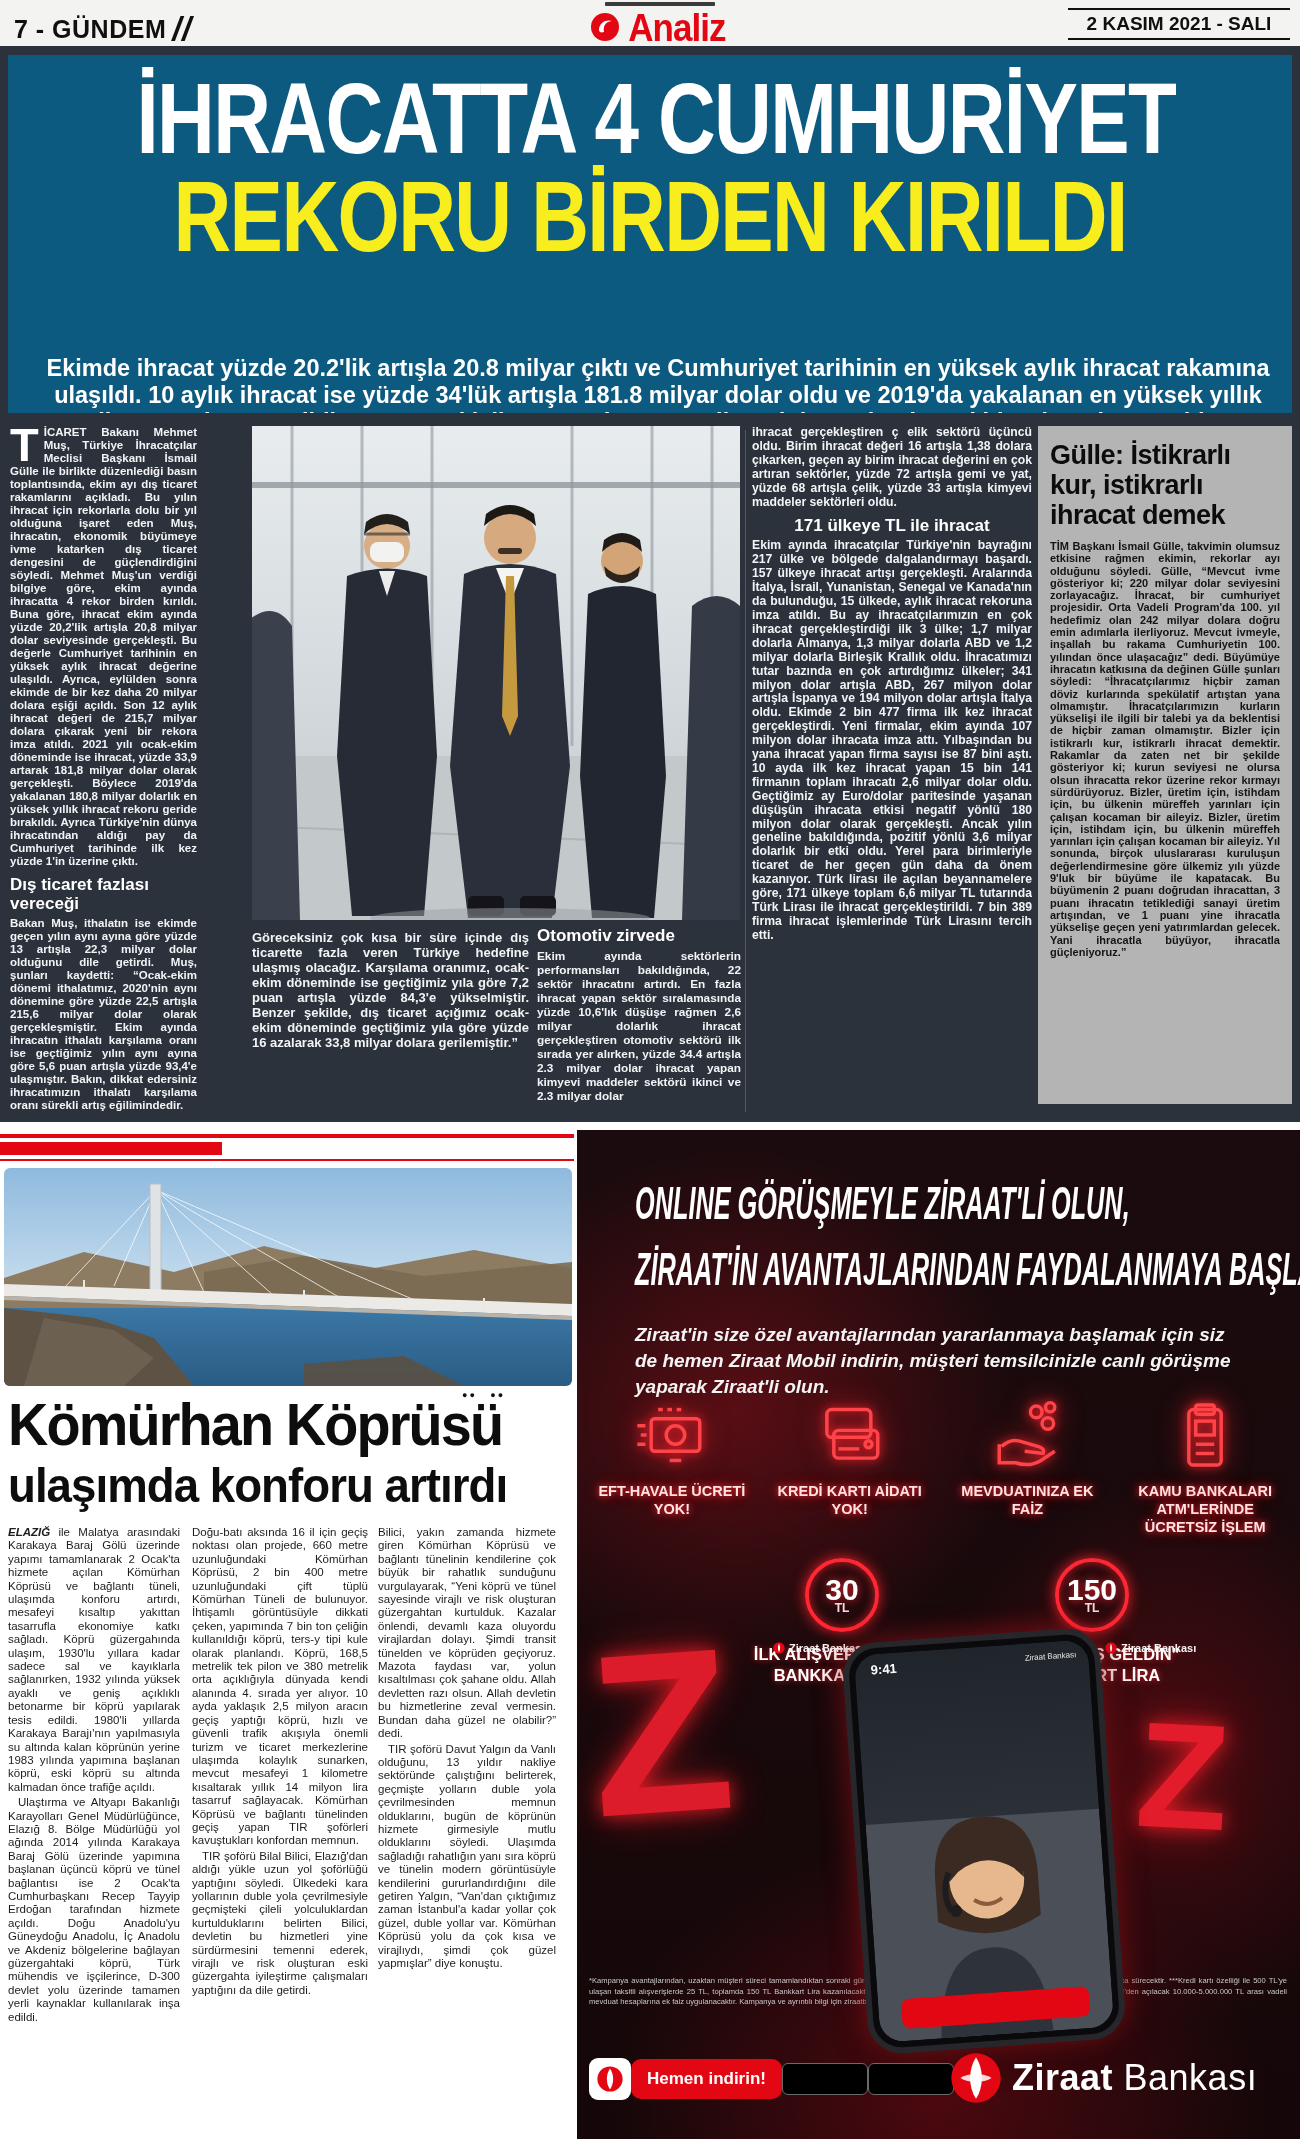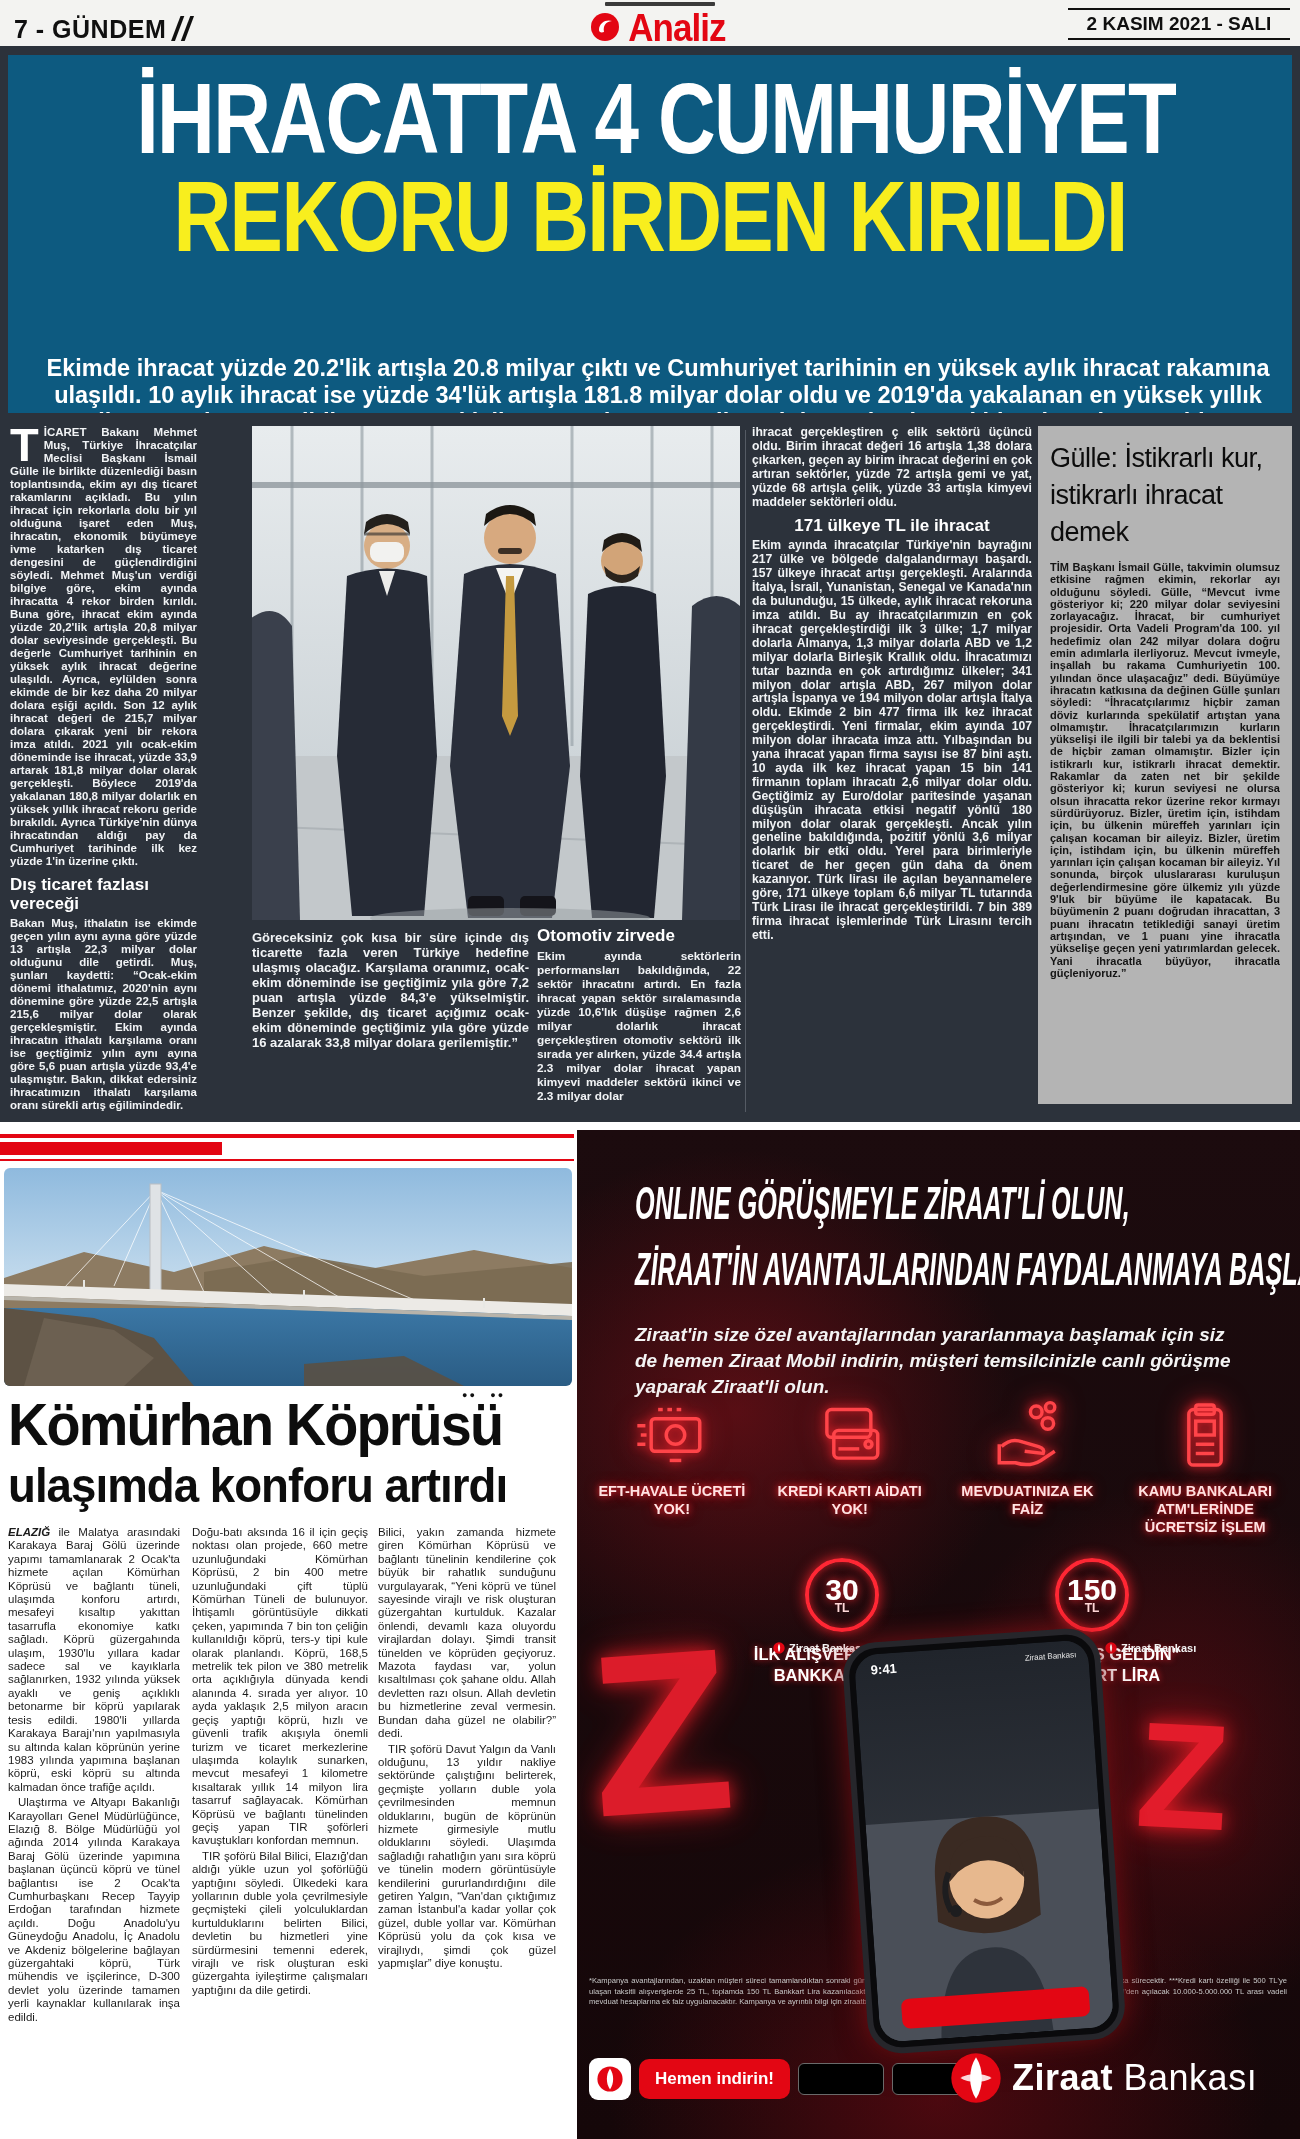--- a/index.html
+++ b/index.html
@@ -33,21 +33,21 @@
   .c3{left:537px;top:926px;width:204px;height:192px;font-size:11.8px;line-height:14px;}
   .c4{left:752px;top:426px;width:280px;height:692px;font-size:12.2px;line-height:13.9px;}
   .dropcap{float:left;font-size:47px;line-height:38px;font-weight:bold;color:#ffffff;padding-right:5px;}
   .subhead{font-size:17px;line-height:19px;margin:7px 0 4px 0;color:#ffffff;text-align:left;}
   .subhead.center{text-align:center;}
   .vrule{left:745px;top:430px;width:1px;height:682px;background:#555b64;}
   .photo1{left:252px;top:426px;width:488px;height:494px;overflow:hidden;}
 
   
   .sb{left:1038px;top:426px;width:254px;height:678px;background:#b4b4b4;color:#0c0c0c;overflow:hidden;padding:14px 12px;box-sizing:border-box;}
-  .sb-title{font-size:27px;line-height:37px;font-weight:normal;margin-bottom:10px;letter-spacing:-.5px;}
+  .sb-title{font-size:27px;line-height:30px;font-weight:bold;margin-bottom:10px;letter-spacing:-.5px;}
   .sb-body{font-size:11px;line-height:12.3px;font-weight:bold;text-align:justify;color:#141414;}
 
   
   .red-line1{left:0;top:1134px;width:574px;height:4px;background:#e30613;}
   .red-bar{left:0;top:1142px;width:222px;height:13px;background:#e30613;}
   .red-line2{left:0;top:1159px;width:574px;height:2px;background:#e30613;}
   .photo2{left:4px;top:1168px;width:568px;height:218px;border-radius:6px;overflow:hidden;}
   .dots{left:462px;top:1390px;font-size:9px;color:#111;letter-spacing:2px;}
   .k-h1{left:8px;top:1390px;font-size:60px;font-weight:bold;color:#0d0d0d;letter-spacing:-2px;
         transform:scaleX(.93);transform-origin:left;white-space:nowrap;}
@@ -96,21 +96,21 @@
          background:#0a0a0c;border-radius:34px;border:6px solid #26262b;z-index:3;
          box-shadow:0 0 30px rgba(255,30,40,.45),0 10px 30px rgba(0,0,0,.6);}
   .screen{position:absolute;left:6px;top:6px;right:6px;bottom:6px;border-radius:24px;overflow:hidden;background:#14171c;}
   .ph-time{position:absolute;left:16px;top:8px;font-size:13px;font-weight:bold;color:#fff;z-index:2;}
   .ph-brand{position:absolute;right:12px;top:10px;font-size:8px;color:#e8e8e8;z-index:2;}
   .ph-redbar{position:absolute;left:10%;bottom:12px;width:80%;height:30px;background:#e30613;border-radius:8px;z-index:2;}
   .side-brand{font-size:11px;font-weight:bold;color:#f3f3f3;display:flex;align-items:center;gap:4px;}
   .sb1{left:196px;top:512px;}
   .sb2{left:528px;top:512px;}
   .fineprint{left:12px;top:846px;width:698px;font-size:7.6px;line-height:1.4;color:#c9c9c9;text-align:justify;z-index:1;}
-  .cta-row{left:12px;top:928px;display:flex;align-items:center;gap:8px;z-index:4;}
+  .cta-row{left:12px;top:928px;display:flex;align-items:center;z-index:4;}
   .zb-sq{width:42px;height:42px;background:#ffffff;border-radius:9px;display:flex;align-items:center;justify-content:center;}
   .cta{background:#e30613;color:#fff;border-radius:10px;padding:10px 16px;font-size:17px;font-weight:bold;white-space:nowrap;}
   .store-badge{width:84px;height:30px;background:#000;border:1px solid #6a6a6a;border-radius:6px;}
   .brand{left:373px;top:922px;display:flex;align-items:center;gap:10px;z-index:4;}
   .brand-text{font-size:36px;color:#ffffff;letter-spacing:.5px;white-space:nowrap;}
   .brand-text b{font-weight:bold;}
 </style>
 </head>
 <body>
 

